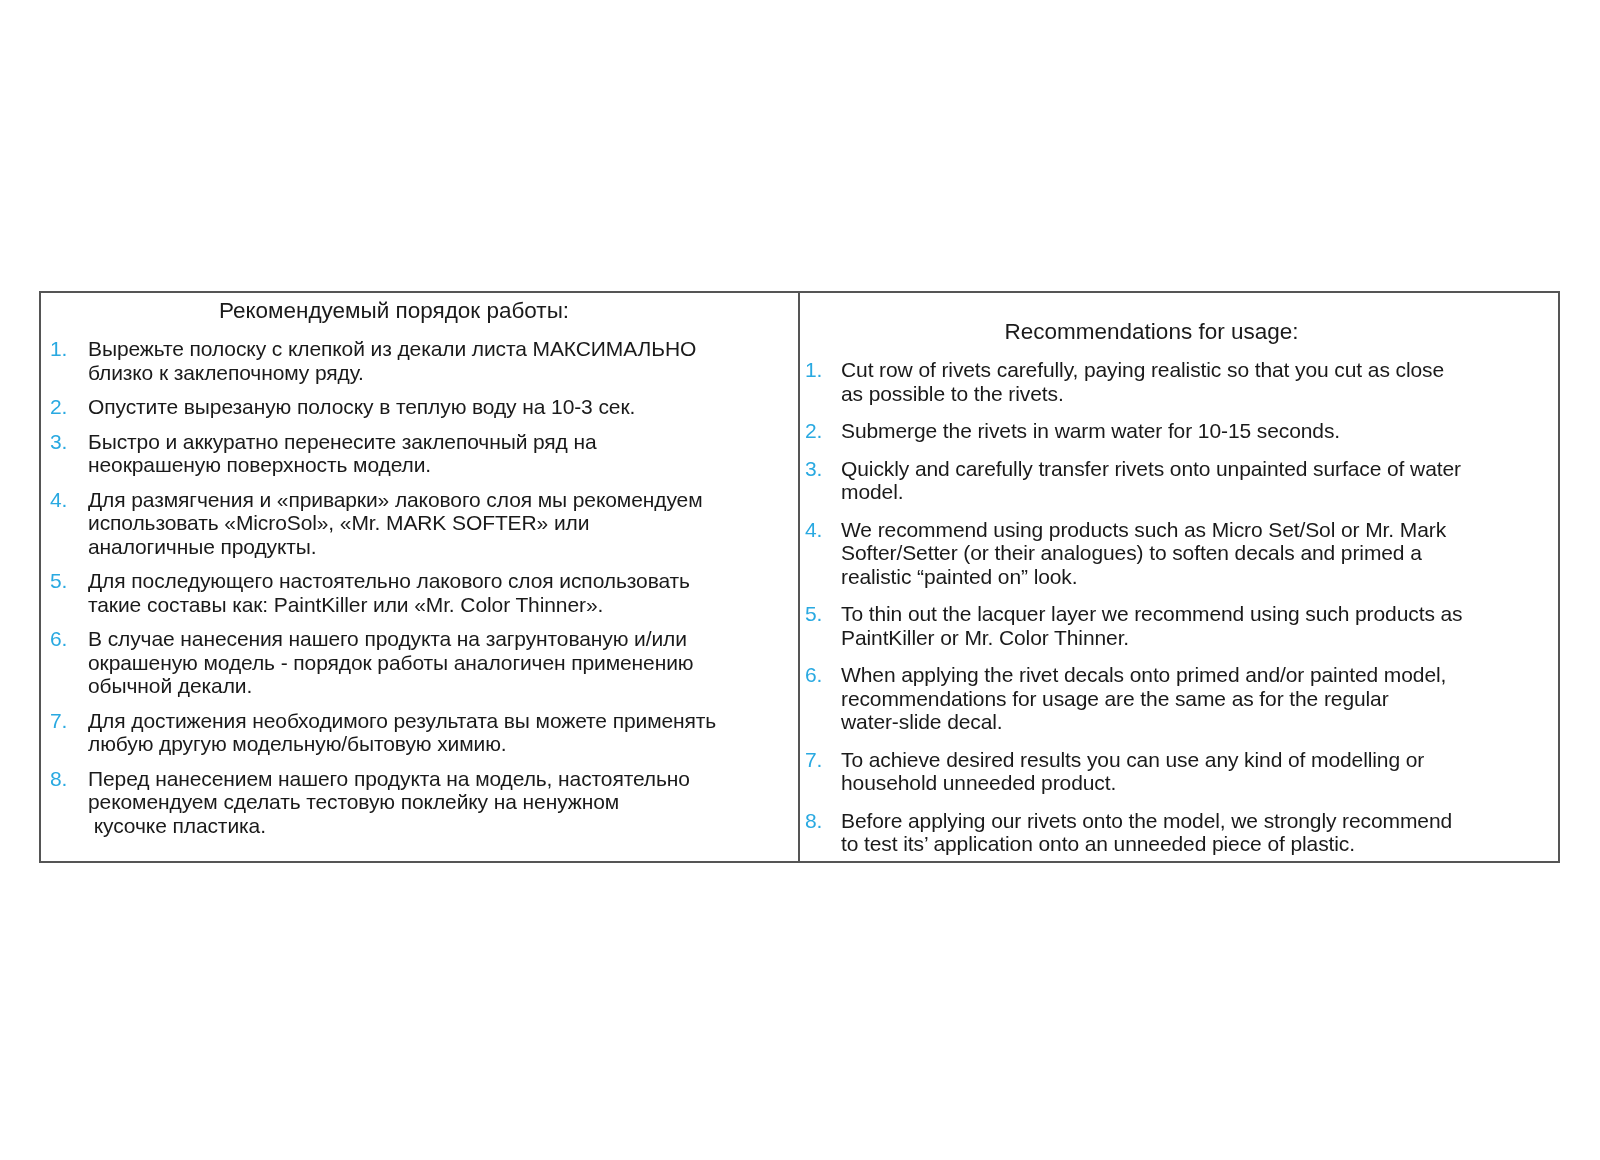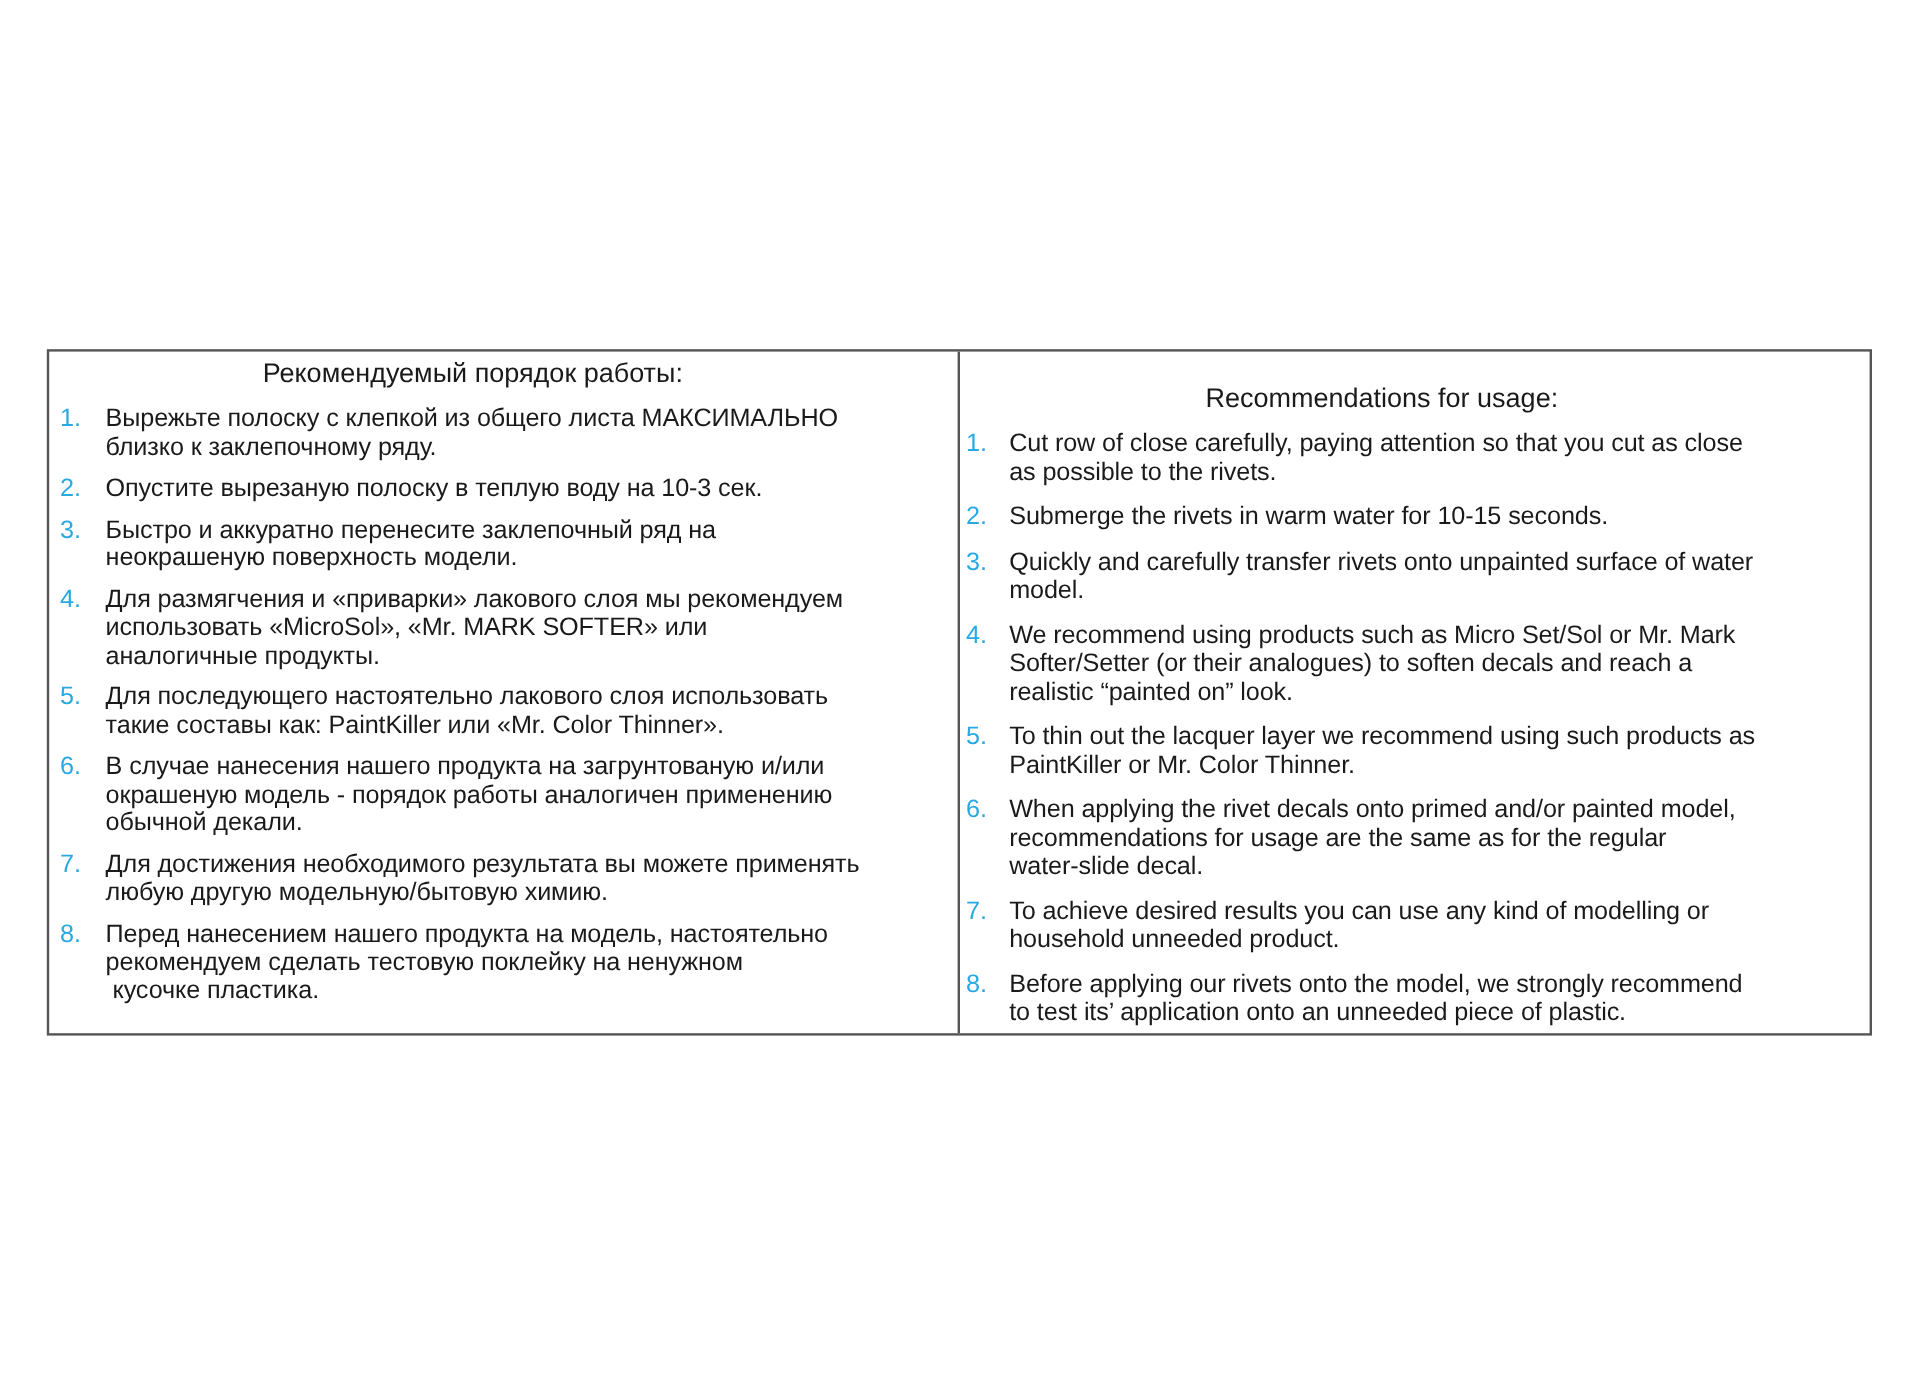--- a/index.html
+++ b/index.html
@@ -78,21 +78,21 @@
 </head>
 <body>
 
 <div class="panel">
   <div class="col col-left">
     <div class="col-title">Рекомендуемый порядок работы:</div>
     <div class="list">
 
         <div class="item">
           <span class="num">1.</span>
-          <span class="text">Вырежьте полоску с клепкой из общего листа МАКСИМАЛЬНО
+          <span class="text">Вырежьте полоску с клепкой из декали листа МАКСИМАЛЬНО
 близко к заклепочному ряду.</span>
         </div>
 
         <div class="item">
           <span class="num">2.</span>
           <span class="text">Опустите вырезаную полоску в теплую воду на 10-3 сек.</span>
         </div>
 
         <div class="item">
           <span class="num">3.</span>
@@ -133,39 +133,39 @@
 &nbsp;кусочке пластика.</span>
         </div>
       </div>
   </div>
   <div class="col col-right">
     <div class="col-title">Recommendations for usage:</div>
     <div class="list">
 
         <div class="item">
           <span class="num">1.</span>
-          <span class="text">Cut row of close carefully, paying attention so that you cut as close
+          <span class="text">Cut row of rivets carefully, paying realistic so that you cut as close
 as possible to the rivets.</span>
         </div>
 
         <div class="item">
           <span class="num">2.</span>
           <span class="text">Submerge the rivets in warm water for 10-15 seconds.</span>
         </div>
 
         <div class="item">
           <span class="num">3.</span>
           <span class="text">Quickly and carefully transfer rivets onto unpainted surface of water
 model.</span>
         </div>
 
         <div class="item">
           <span class="num">4.</span>
           <span class="text">We recommend using products such as Micro Set/Sol or Mr. Mark
-Softer/Setter (or their analogues) to soften decals and reach a
+Softer/Setter (or their analogues) to soften decals and primed a
 realistic “painted on” look.</span>
         </div>
 
         <div class="item">
           <span class="num">5.</span>
           <span class="text">To thin out the lacquer layer we recommend using such products as
 PaintKiller or Mr. Color Thinner.</span>
         </div>
 
         <div class="item">

